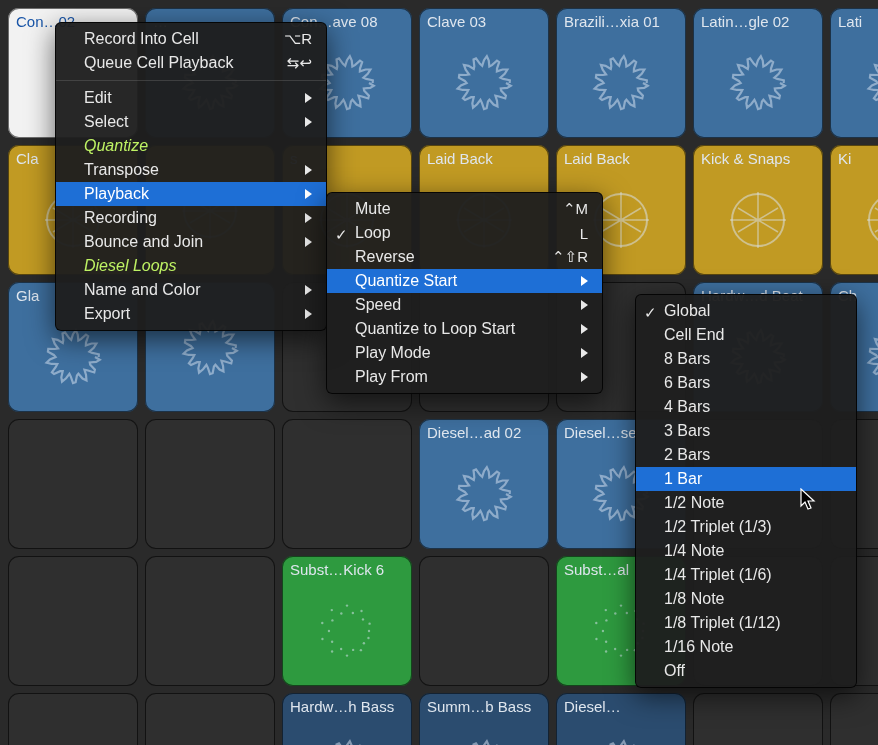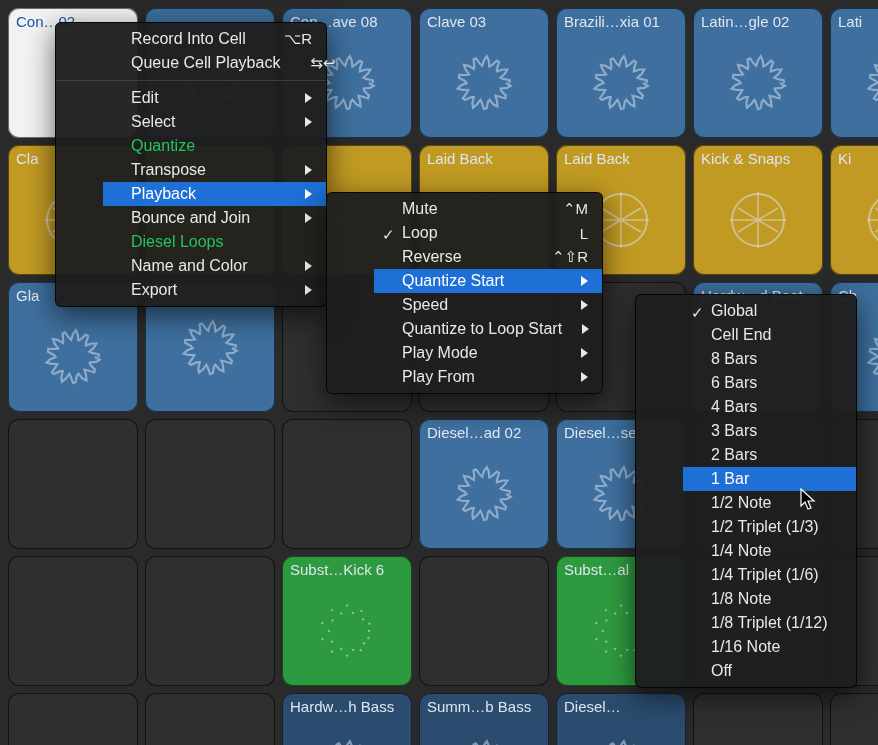--- a/index.html
+++ b/index.html
@@ -65,25 +65,24 @@
     padding: 4px 0;
     user-select: none;
   }
   .menu .item {
     display: flex;
     align-items: center;
     padding: 3px 14px 3px 28px;
     white-space: nowrap;
     position: relative;
     min-height: 24px;
-    margin-left: 47px;
   }
   .menu .item .text { flex: 1; }
   .menu .item .shortcut { margin-left: 30px; color: #e8e8e8; font-size:15px;}
-  .menu .item.disabled { color: #22c55e; }
+  .menu .item.disabled { color: #bef264; font-style: italic; }
   .menu .item.highlight { background: #1e6fd6; color: #fff; }
   .menu .sep { height: 1px; background: rgba(120,120,120,.35); margin: 5px 0; }
   .menu .submenu-arrow {
     width: 0; height: 0;
     border-top: 5px solid transparent;
     border-bottom: 5px solid transparent;
     border-left: 7px solid currentColor;
     margin-left: 20px;
   }
   .menu .check {
@@ -422,20 +421,24 @@
     </div>
     <div class="item">
       <span class="text">Transpose</span>
       <span class="submenu-arrow"></span>
     </div>
     <div class="item highlight">
       <span class="text">Playback</span>
       <span class="submenu-arrow"></span>
     </div>
     <div class="item">
+      <span class="text">Recording</span>
+      <span class="submenu-arrow"></span>
+    </div>
+    <div class="item">
       <span class="text">Bounce and Join</span>
       <span class="submenu-arrow"></span>
     </div>
     <div class="item disabled">
       <span class="text">Diesel Loops</span>
     </div>
     <div class="item">
       <span class="text">Name and Color</span>
       <span class="submenu-arrow"></span>
     </div>

